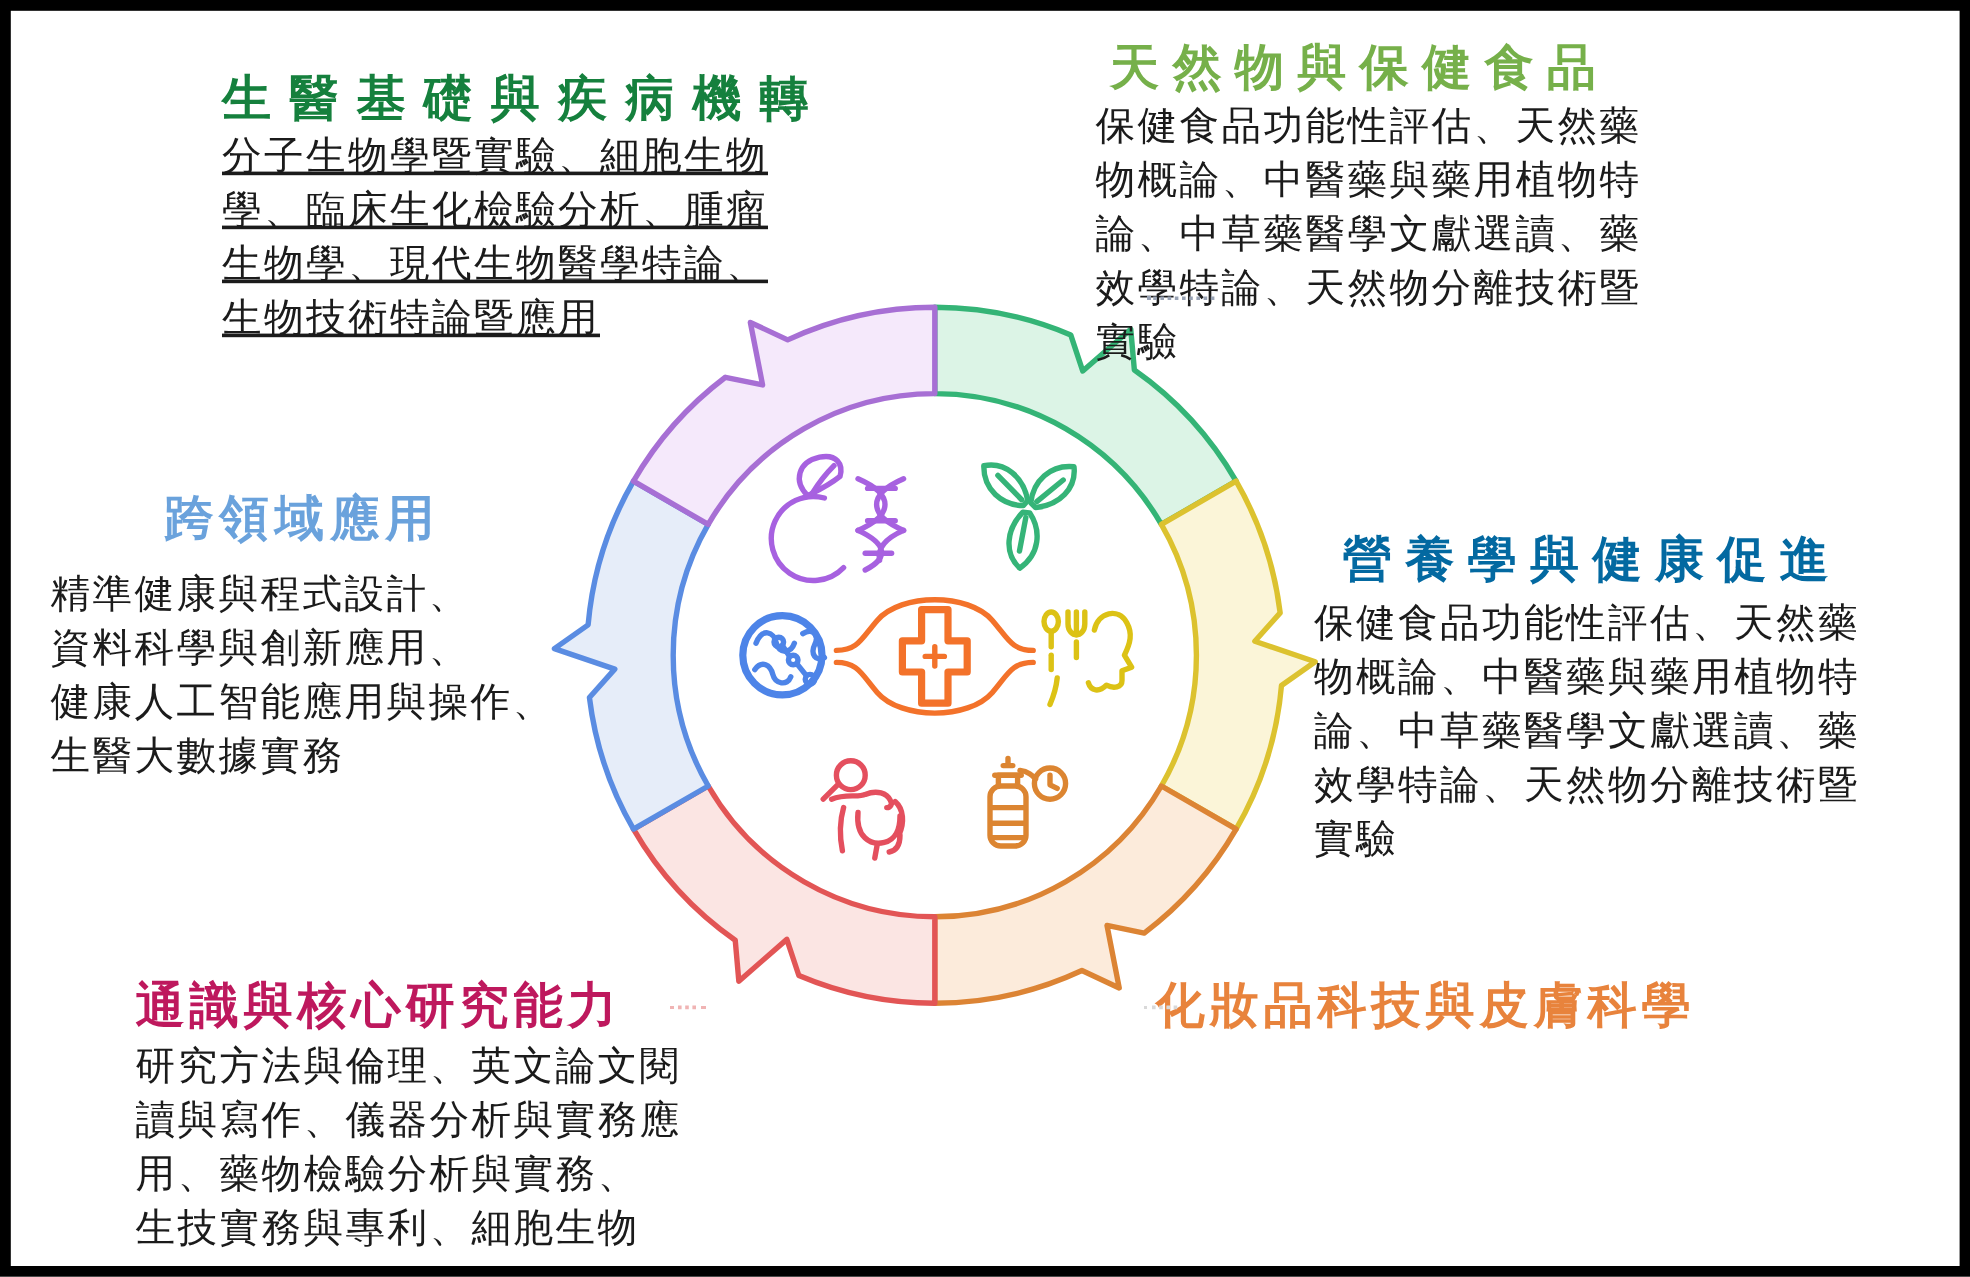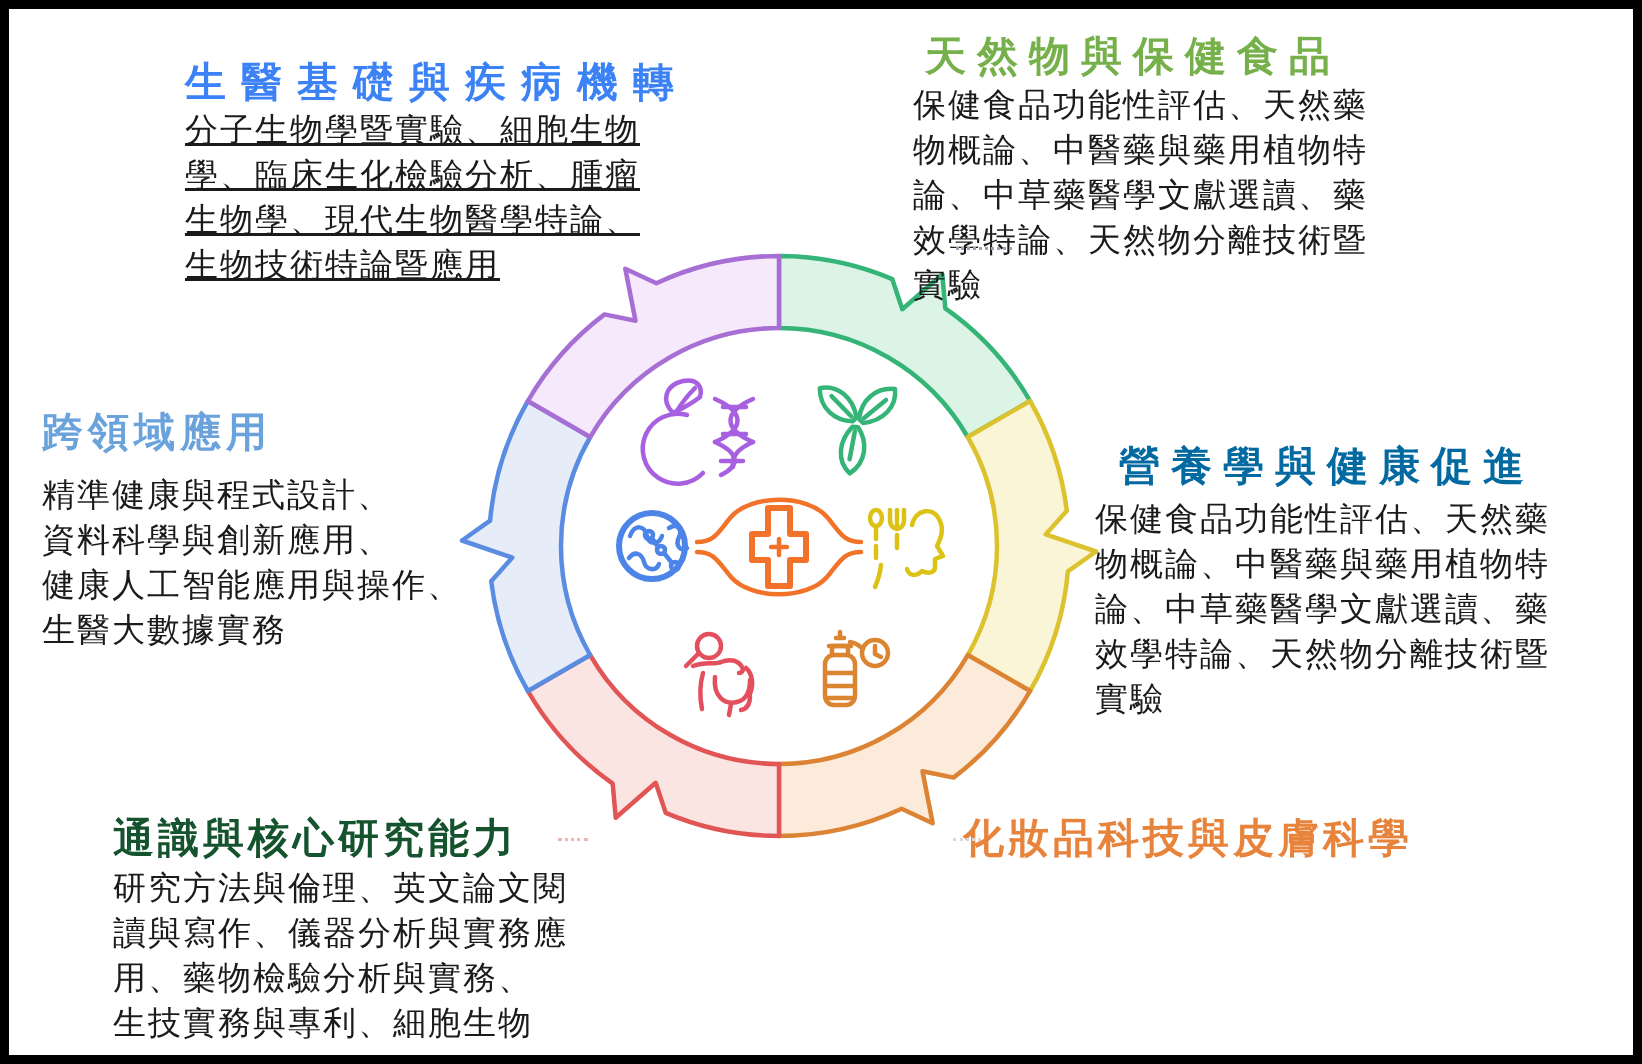--- a/index.html
+++ b/index.html
@@ -17,21 +17,21 @@
   .section{position:absolute;}
   .sec-title{
     margin:0;font-weight:bold;font-size:41px;line-height:1.15;
     white-space:nowrap;
   }
   .sec-body{
     margin:0;font-size:33px;line-height:45px;color:#1b1b1b;
     letter-spacing:2px;white-space:pre-line;
   }
   .ls15{letter-spacing:15px;} .ls11{letter-spacing:11px;}
-  .ls5{letter-spacing:5px;}  .ls4{letter-spacing:4px;}
+  .ls5{letter-spacing:5px;text-align:center;}  .ls4{letter-spacing:4px;}
   .leader{position:absolute;border-top:3px dotted #999;}
 </style>
 </head>
 <body>
 
 <div id="canvas">
 
   <svg id="wheel-svg" viewBox="0 0 1624 1046">
     <g id="segments">
         <path d="M770.0 247.0 A290 290 0 0 1 883.3 270.1 L893.3 300.2 L933.3 265.3 L936.3 299.4 A290 290 0 0 1 1021.1 392.0 L958.8 428.0 A218 218 0 0 0 770.0 319.0 Z" style="fill:#dcf4e6;stroke:#34b476;stroke-width:4.5;stroke-linejoin:round"></path>
@@ -119,21 +119,21 @@
       <path d="M823,646 V637 H839 V646"></path>
       <path d="M820,637 H842"></path>
       <path d="M827,629 H835 M831,629 V623"></path>
       <path d="M841,633 C848,634 851,637 854,640"></path>
       <circle cx="866" cy="644" r="13"></circle>
       <path d="M866,637 V645 L872,648"></path>
     </g>
   </svg>
 
   <div class="section" style="left:176px;top:50px;">
-    <h2 class="sec-title ls15" style="color: #3b82f6;">生醫基礎與疾病機轉</h2>
+    <h2 class="sec-title ls15" style="color: #15803d;">生醫基礎與疾病機轉</h2>
     <p class="sec-body" style="margin-top:1px;text-decoration:underline;">分子生物學暨實驗、細胞生物
 學、臨床生化檢驗分析、腫瘤
 生物學、現代生物醫學特論、
 生物技術特論暨應用</p>
   </div>
 
   <div class="section" style="left:904px;top:24px;">
     <h2 class="sec-title ls11" style="margin-left: 12px; color: rgb(118, 176, 74);">天然物與保健食品</h2>
     <p class="sec-body" style="margin-top:2px;">保健食品功能性評估、天然藥
 物概論、中醫藥與藥用植物特
@@ -153,21 +153,21 @@
   <div class="section" style="left:1086px;top:434px;">
     <h2 class="sec-title ls11" style="margin-left: 24px; color: #0369a1;">營養學與健康促進</h2>
     <p class="sec-body" style="margin-top:6px;">保健食品功能性評估、天然藥
 物概論、中醫藥與藥用植物特
 論、中草藥醫學文獻選讀、藥
 效學特論、天然物分離技術暨
 實驗</p>
   </div>
 
   <div class="section" style="left:104px;top:806px;">
-    <h2 class="sec-title ls4" style="color: #14532d;">通識與核心研究能力</h2>
+    <h2 class="sec-title ls4" style="color: #be185d;">通識與核心研究能力</h2>
     <p class="sec-body" style="margin-top:3px;">研究方法與倫理、英文論文閱
 讀與寫作、儀器分析與實務應
 用、藥物檢驗分析與實務、
 生技實務與專利、細胞生物</p>
   </div>
 
   <div class="section" style="left:954px;top:806px;">
     <h2 class="sec-title ls4" style="color: rgb(232, 131, 60);">化妝品科技與皮膚科學</h2>
   </div>
 

